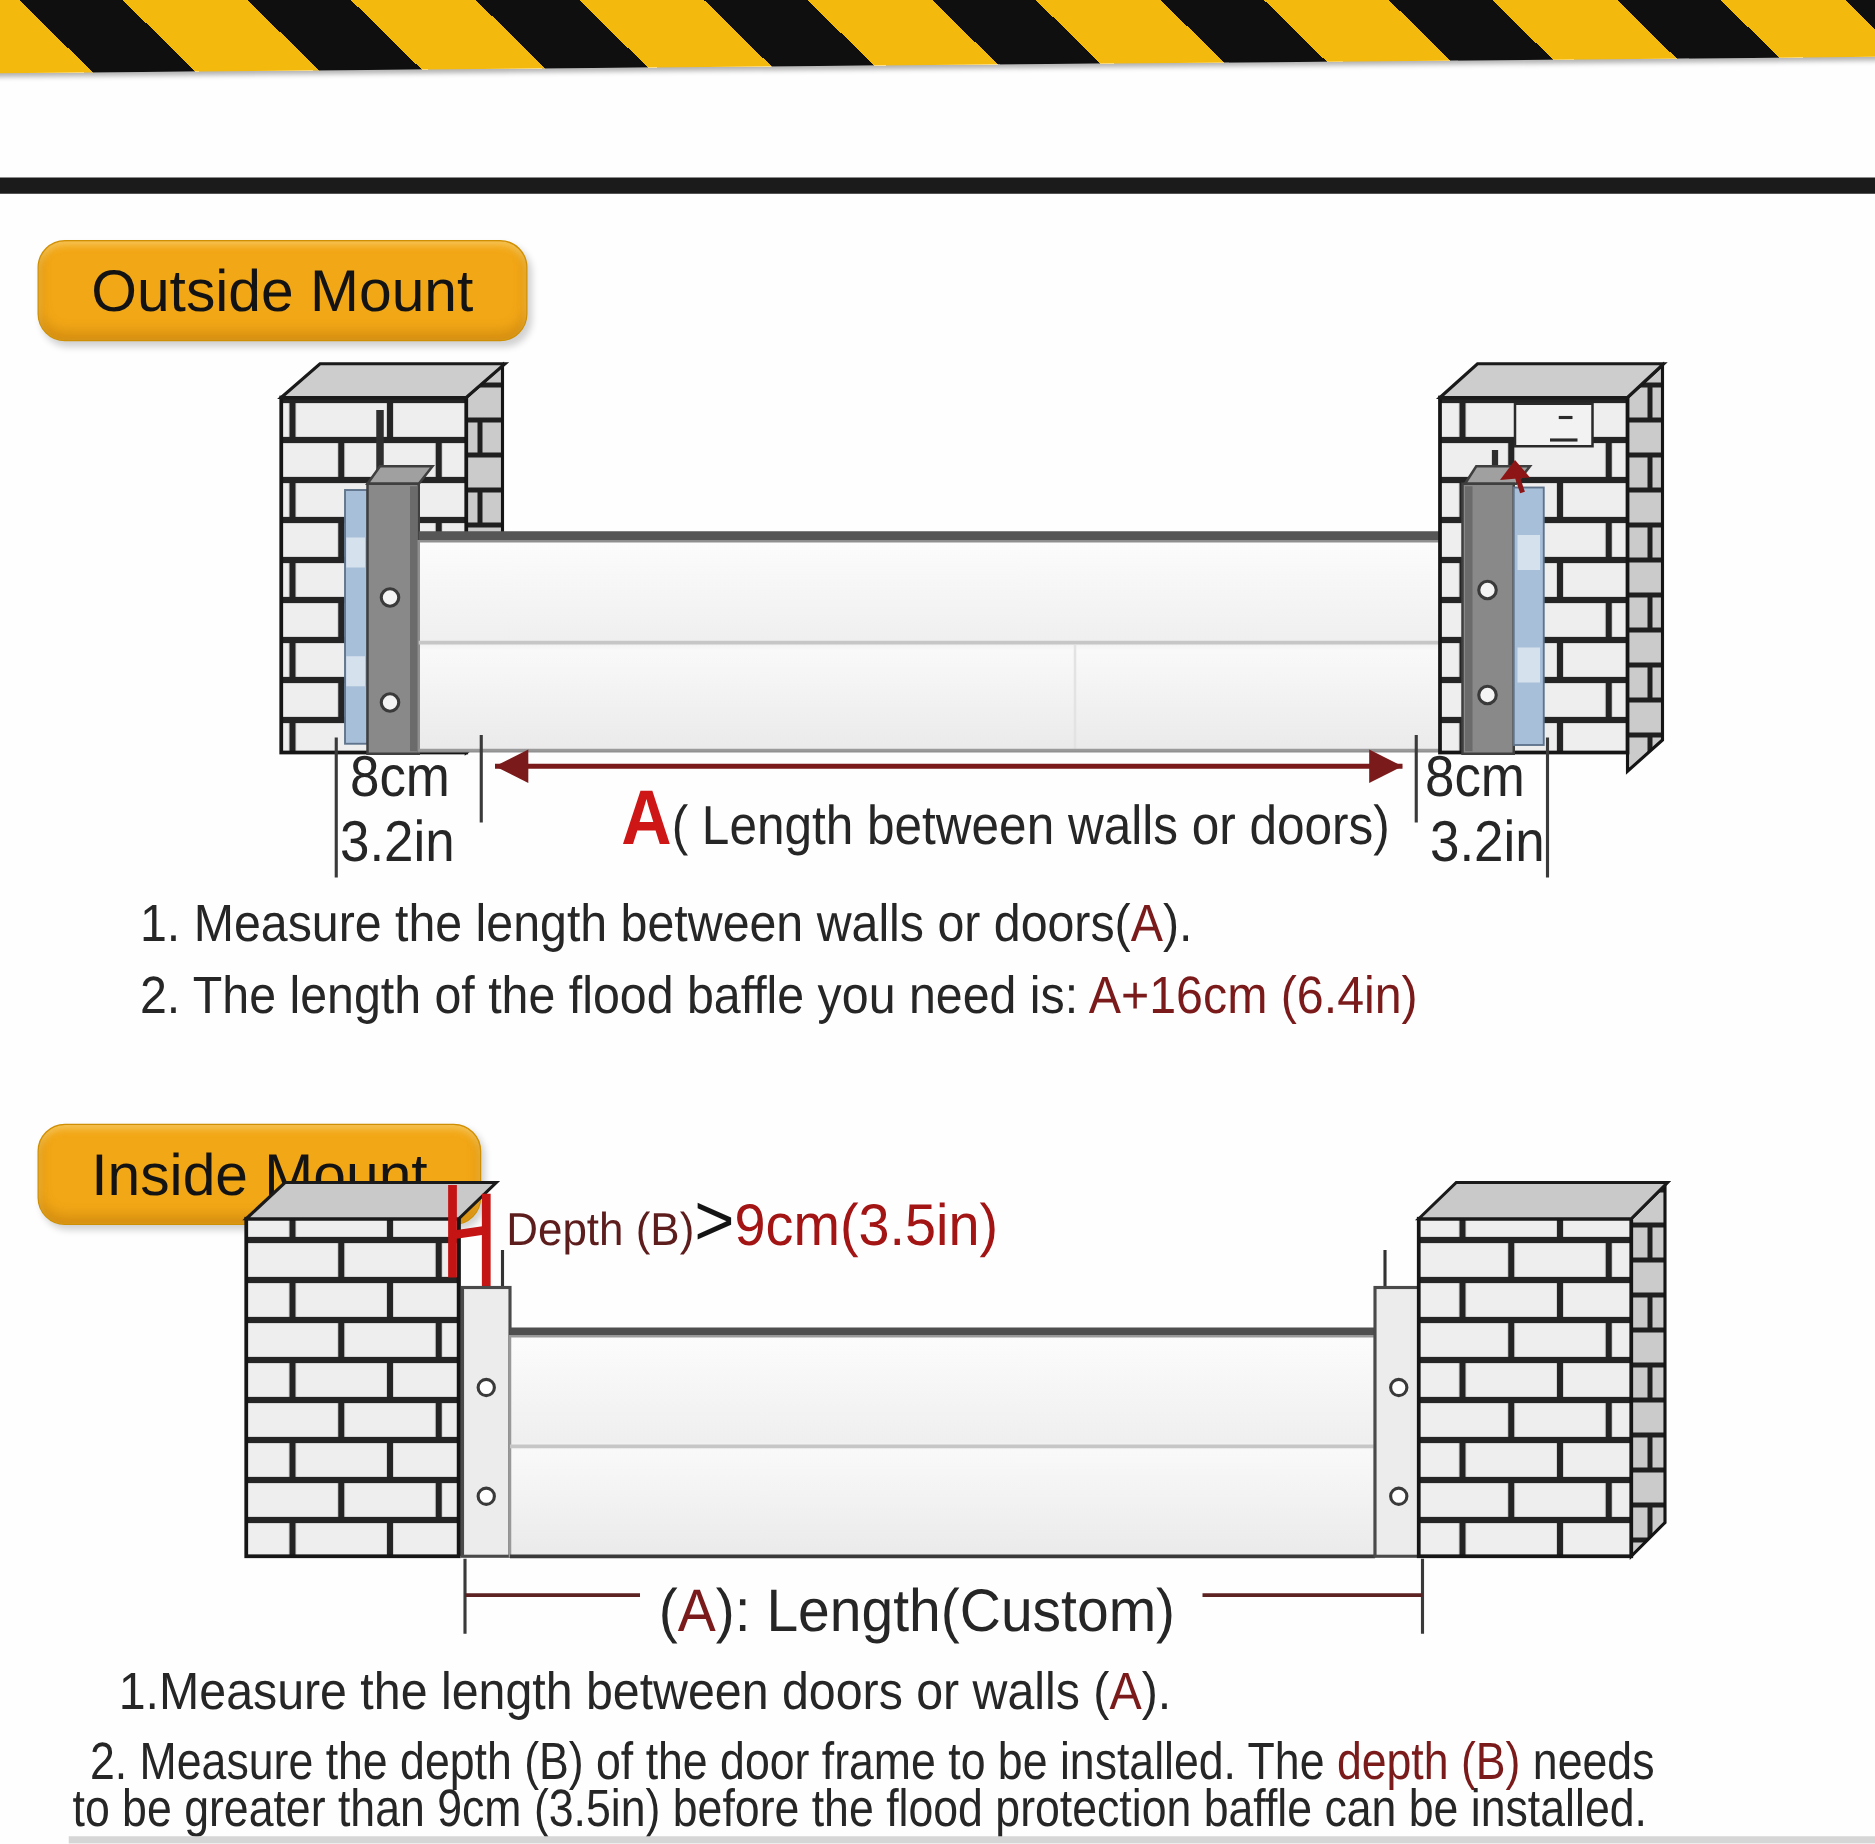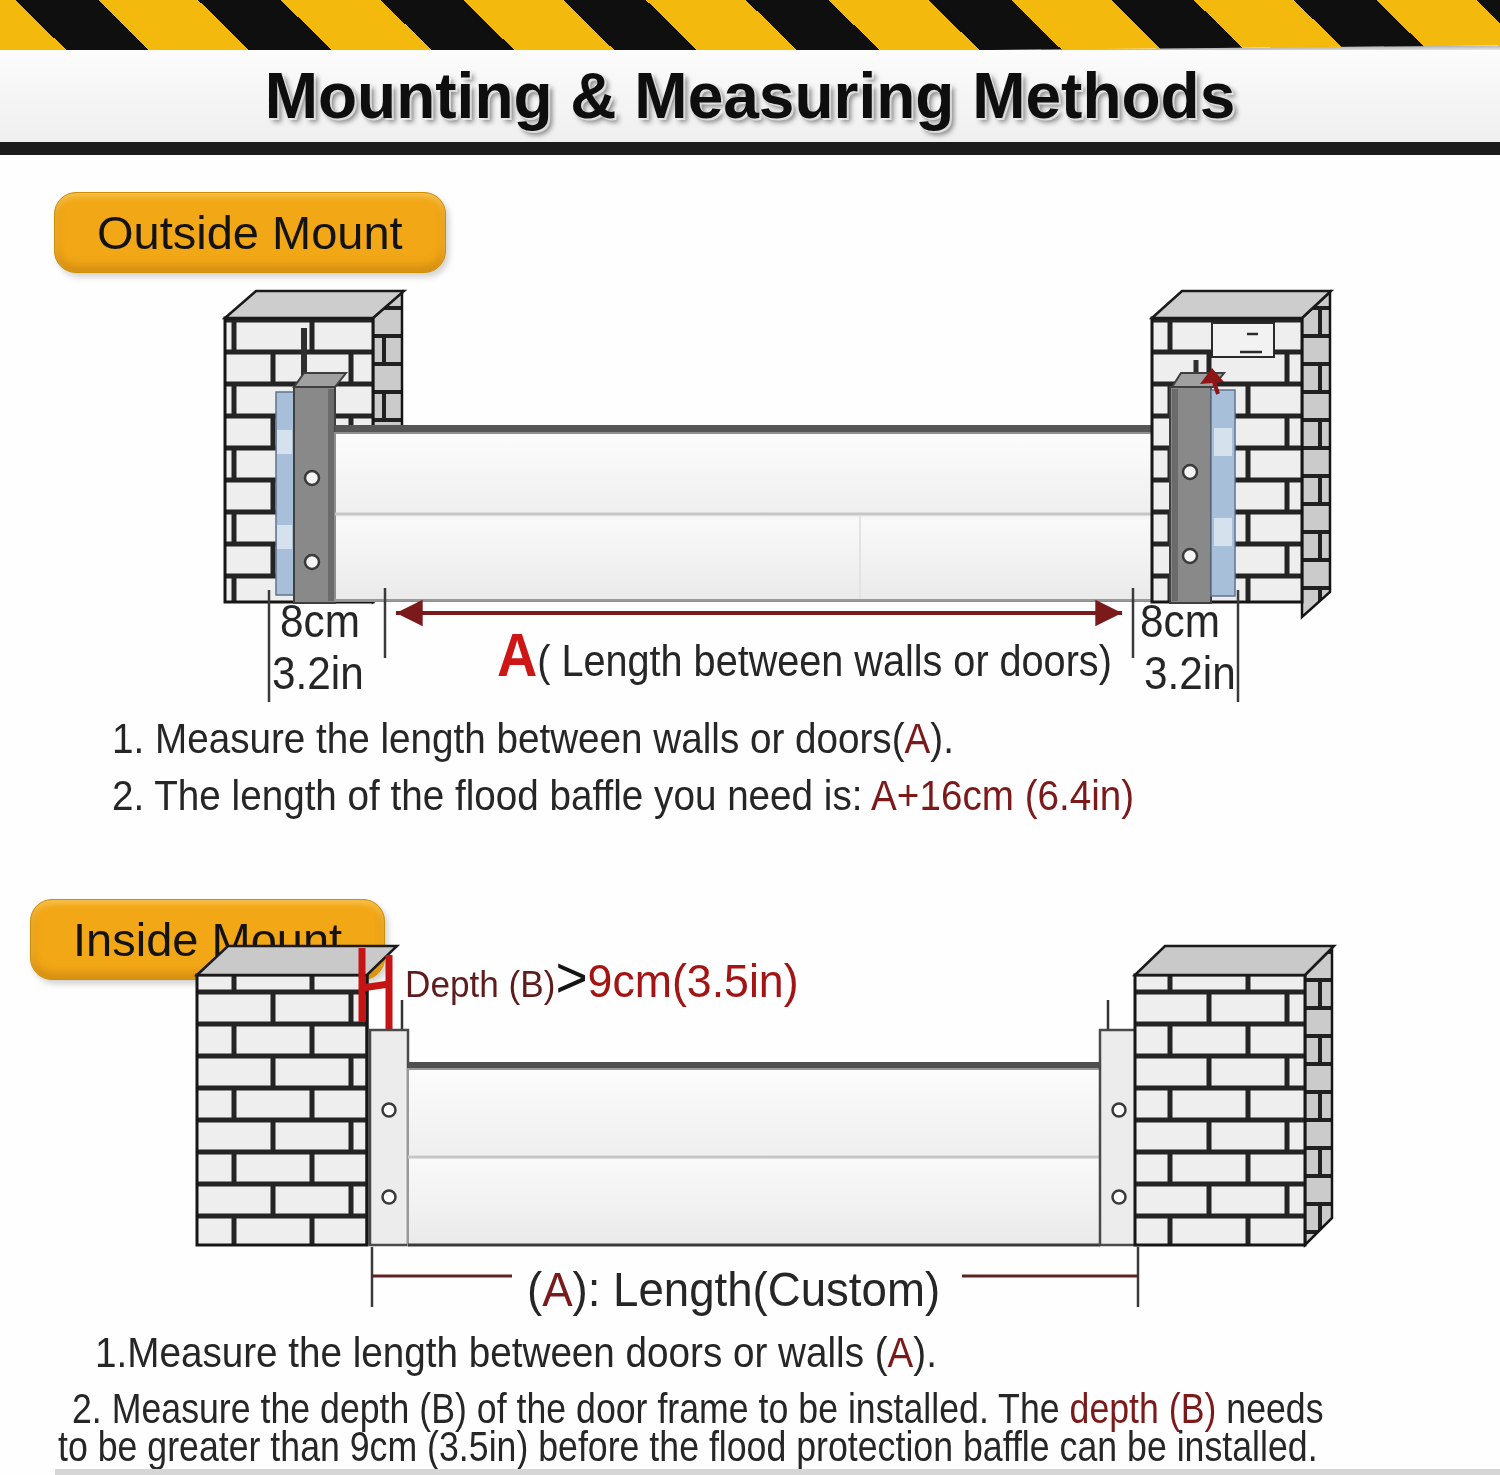--- a/index.html
+++ b/index.html
@@ -16,21 +16,21 @@
   .page-title{margin:0;font-size:64px;font-weight:bold;color:#0e0e0e;letter-spacing:0px;
         text-shadow:2px 2px 0 rgba(255,255,255,.65), 4px 4px 5px rgba(0,0,0,.45);}
   .black-bar{position:absolute;left:0;top:142px;width:100%;height:13px;background:#1b1b1b;}
   .footer-strip{position:absolute;left:55px;bottom:0;width:1445px;height:6px;background:#d6d6d6;}
 
   
   .badge{position:absolute;background:#f2a716;border:1px solid #cf8f04;border-radius:22px;
         color:#131313;font-size:47px;line-height:1.18;padding:12px 42px;white-space:nowrap;
         box-shadow:inset 0 -6px 10px rgba(140,80,0,.30), inset 0 3px 6px rgba(255,230,150,.55),
                    3px 4px 6px rgba(0,0,0,.18);}
-  .badge1{left:30px;top:192px;margin-left:24px;}
+  .badge1{left:30px;top:192px;}
   .badge2{left:30px;top:851px;margin-top:48px;}
 
   
   .gfx{position:absolute;left:0;top:0;}
 
   
   .txt{position:absolute;color:#262626;white-space:nowrap;transform-origin:left top;line-height:1.1;}
   .dim{font-size:46px;transform:scaleX(.92);}
   .step{font-size:42px;}
   .sx92{transform:scaleX(.92);}
@@ -48,23 +48,20 @@
   .len-label{position:absolute;display:flex;align-items:baseline;white-space:nowrap;
         transform-origin:left top;transform:scaleX(.95);font-size:48px;color:#262626;}
   .len-label .lem{color:#7b1a1a;}
 </style>
 </head>
 <body>
 
 <div class="page">
 
   <div class="tape"></div>
-  <div class="title-band">
-    <h1 class="page-title">Mounting &amp; Measuring Methods</h1>
-  </div>
   <div class="black-bar"></div>
 
   <div class="badge badge1">Outside Mount</div>
   <div class="badge badge2">Inside Mount</div>
 
   <svg class="gfx" width="1500" height="1475" viewBox="0 0 1500 1475">
     <defs>
       <pattern id="brick" width="78" height="64" patternUnits="userSpaceOnUse">
         <rect width="78" height="64" fill="#242424"></rect>
         <rect x="2.5" y="2.5" width="73" height="27" fill="#eeeeee"></rect>

